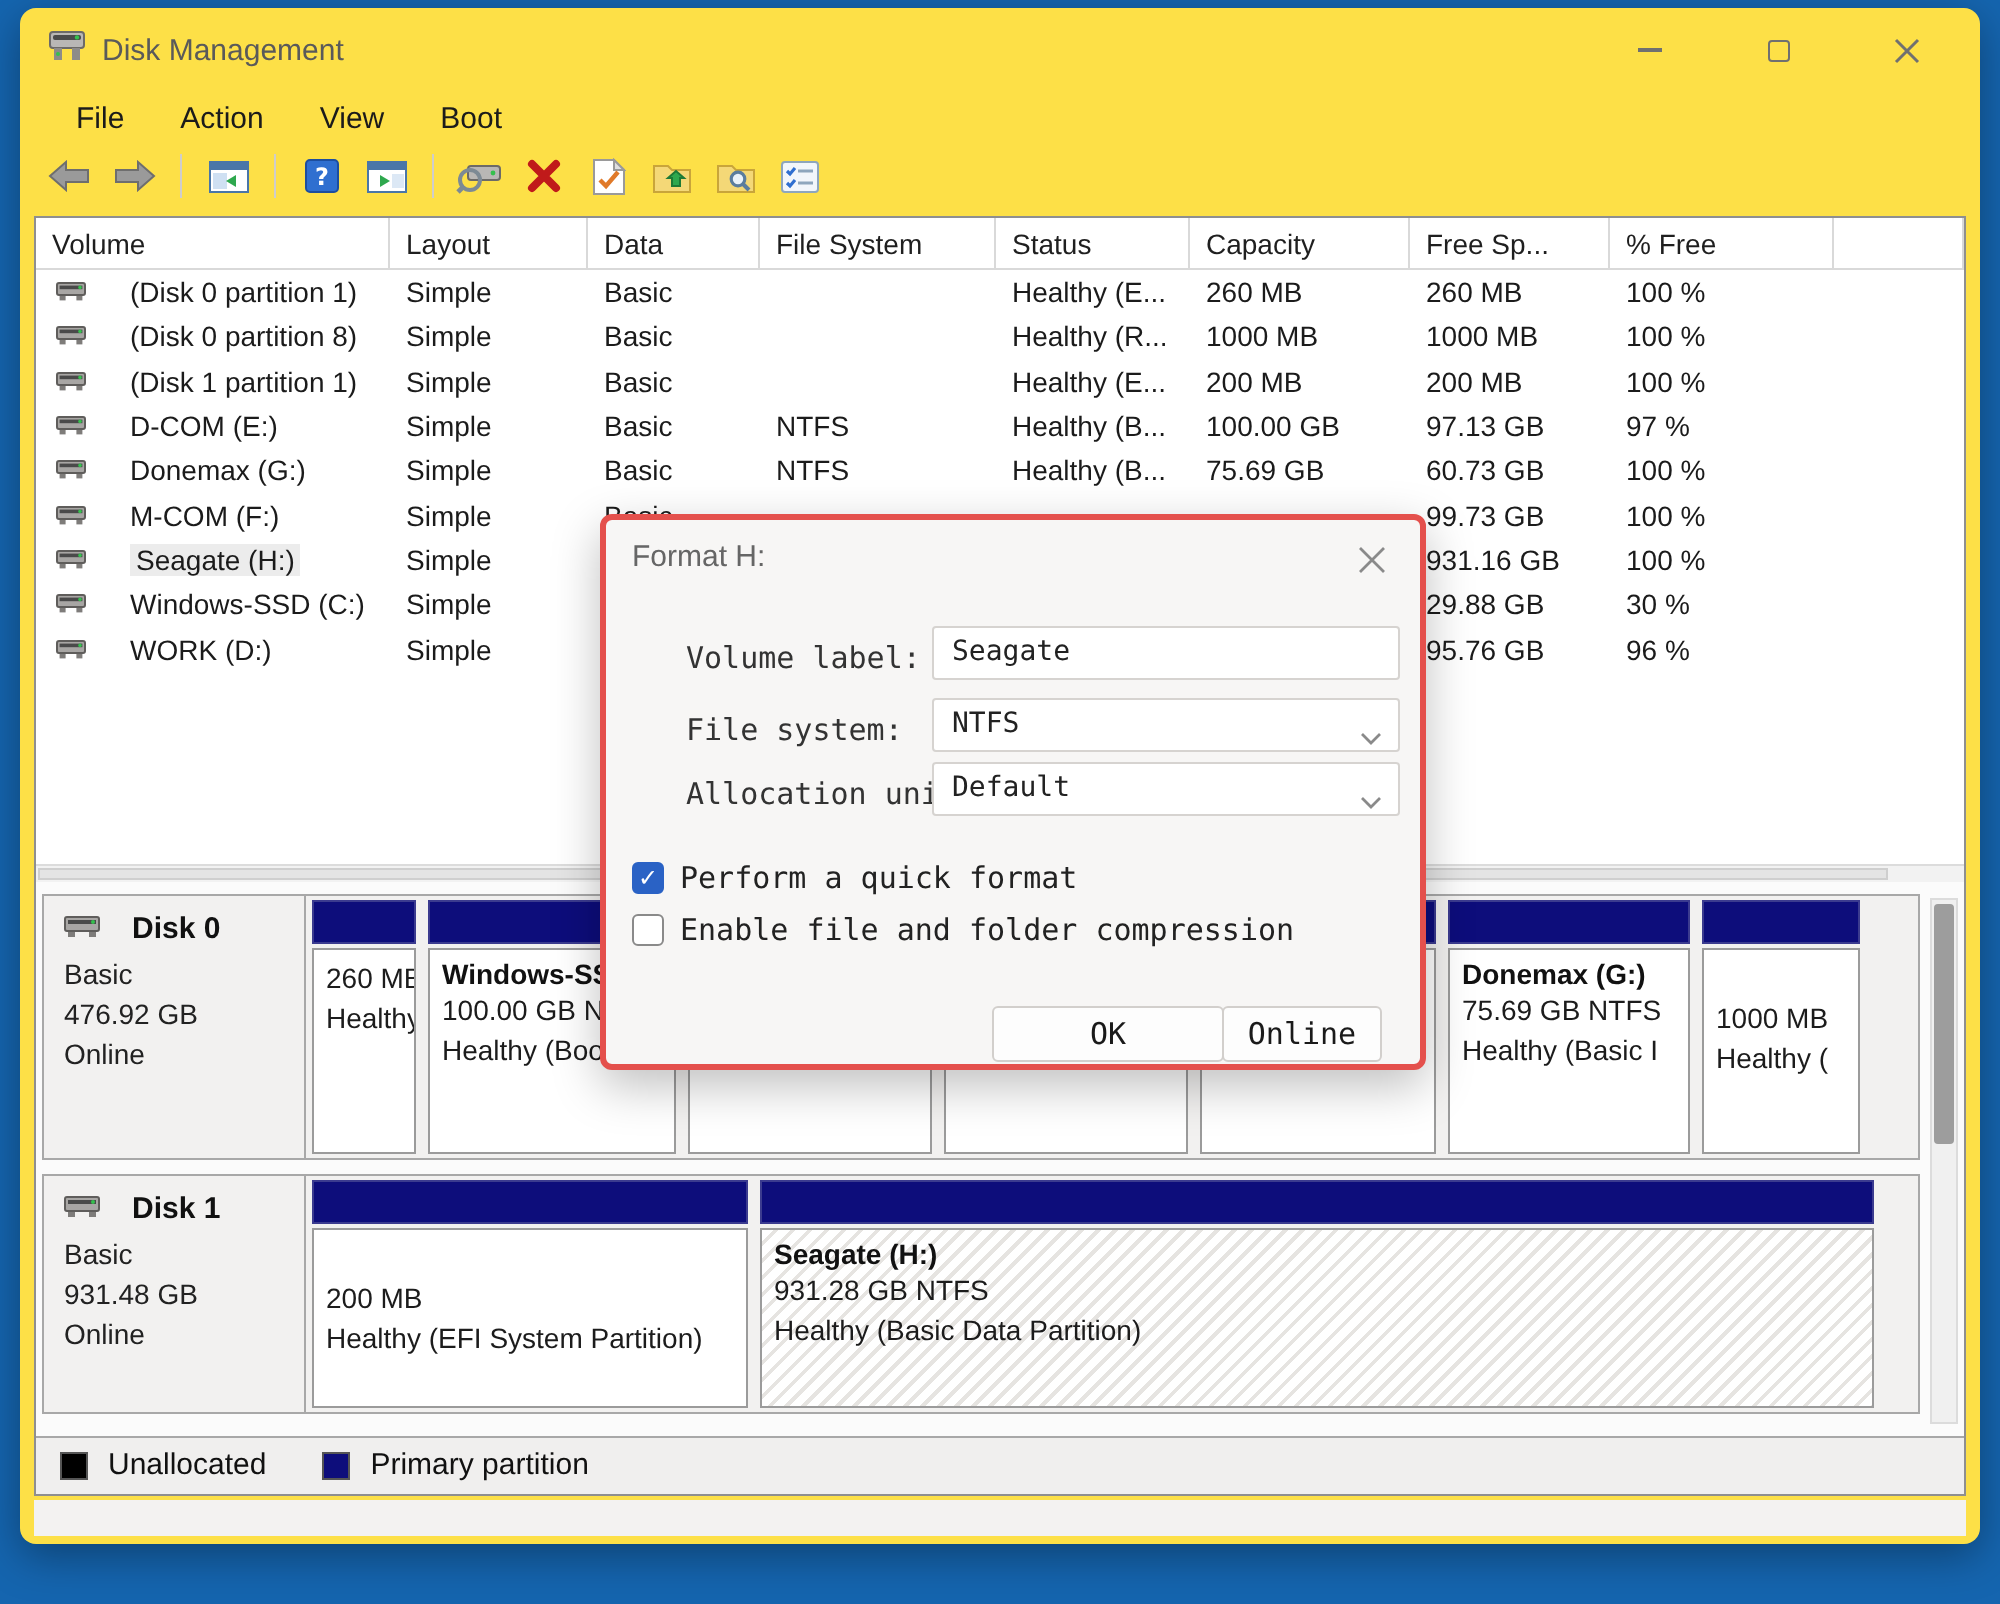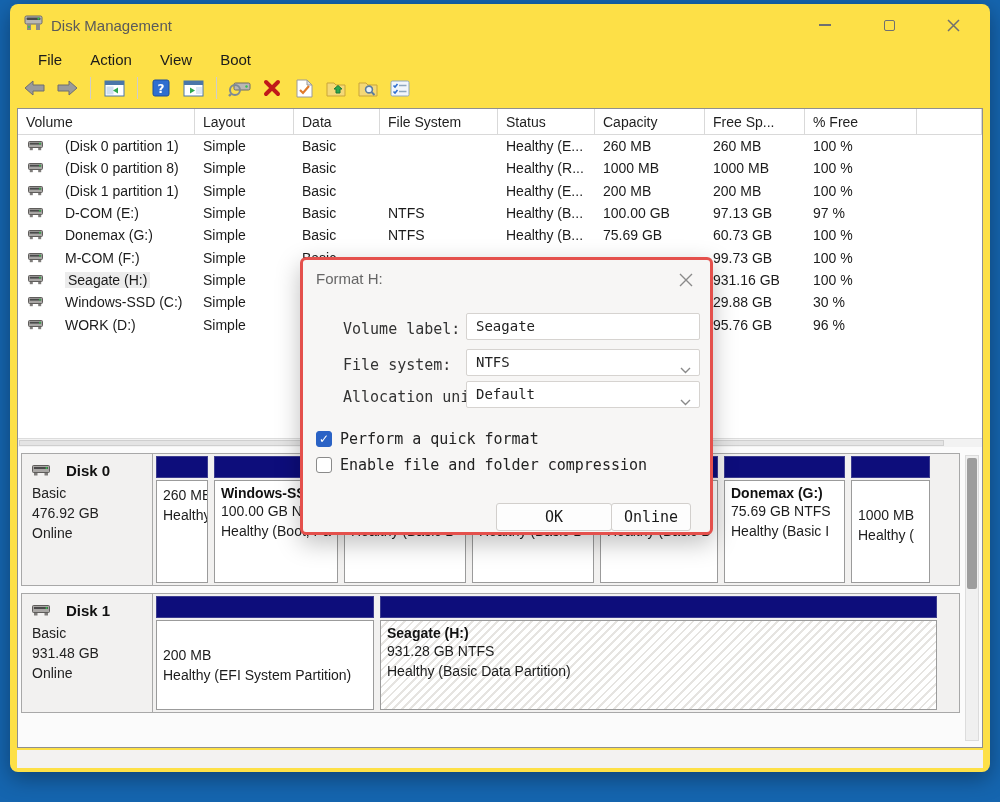--- a/index.html
+++ b/index.html
@@ -528,20 +528,26 @@
               </div>
           </div>
         </div>
       </div>
 
       <div class="vscroll">
           <div class="thumb"></div>
         </div>
     </div>
 
+    <div class="legend">
+      <span class="key" style="background:#000000"></span>
+      <span class="ltext">Unallocated</span>
+      <span class="key" style="background:#0d0d7b"></span>
+      <span class="ltext">Primary partition</span>
+    </div>
   </div>
 
   <div class="statusbar"></div>
 </div>
 
 <div class="dialog">
   <div class="dtitle">Format H:</div>
   <div class="dclose">
     <svg width="14" height="14" viewBox="0 0 14 14">
         <path d="M1 1 L13 13 M13 1 L1 13" stroke="#8a8a8a" stroke-width="1.4"></path>

